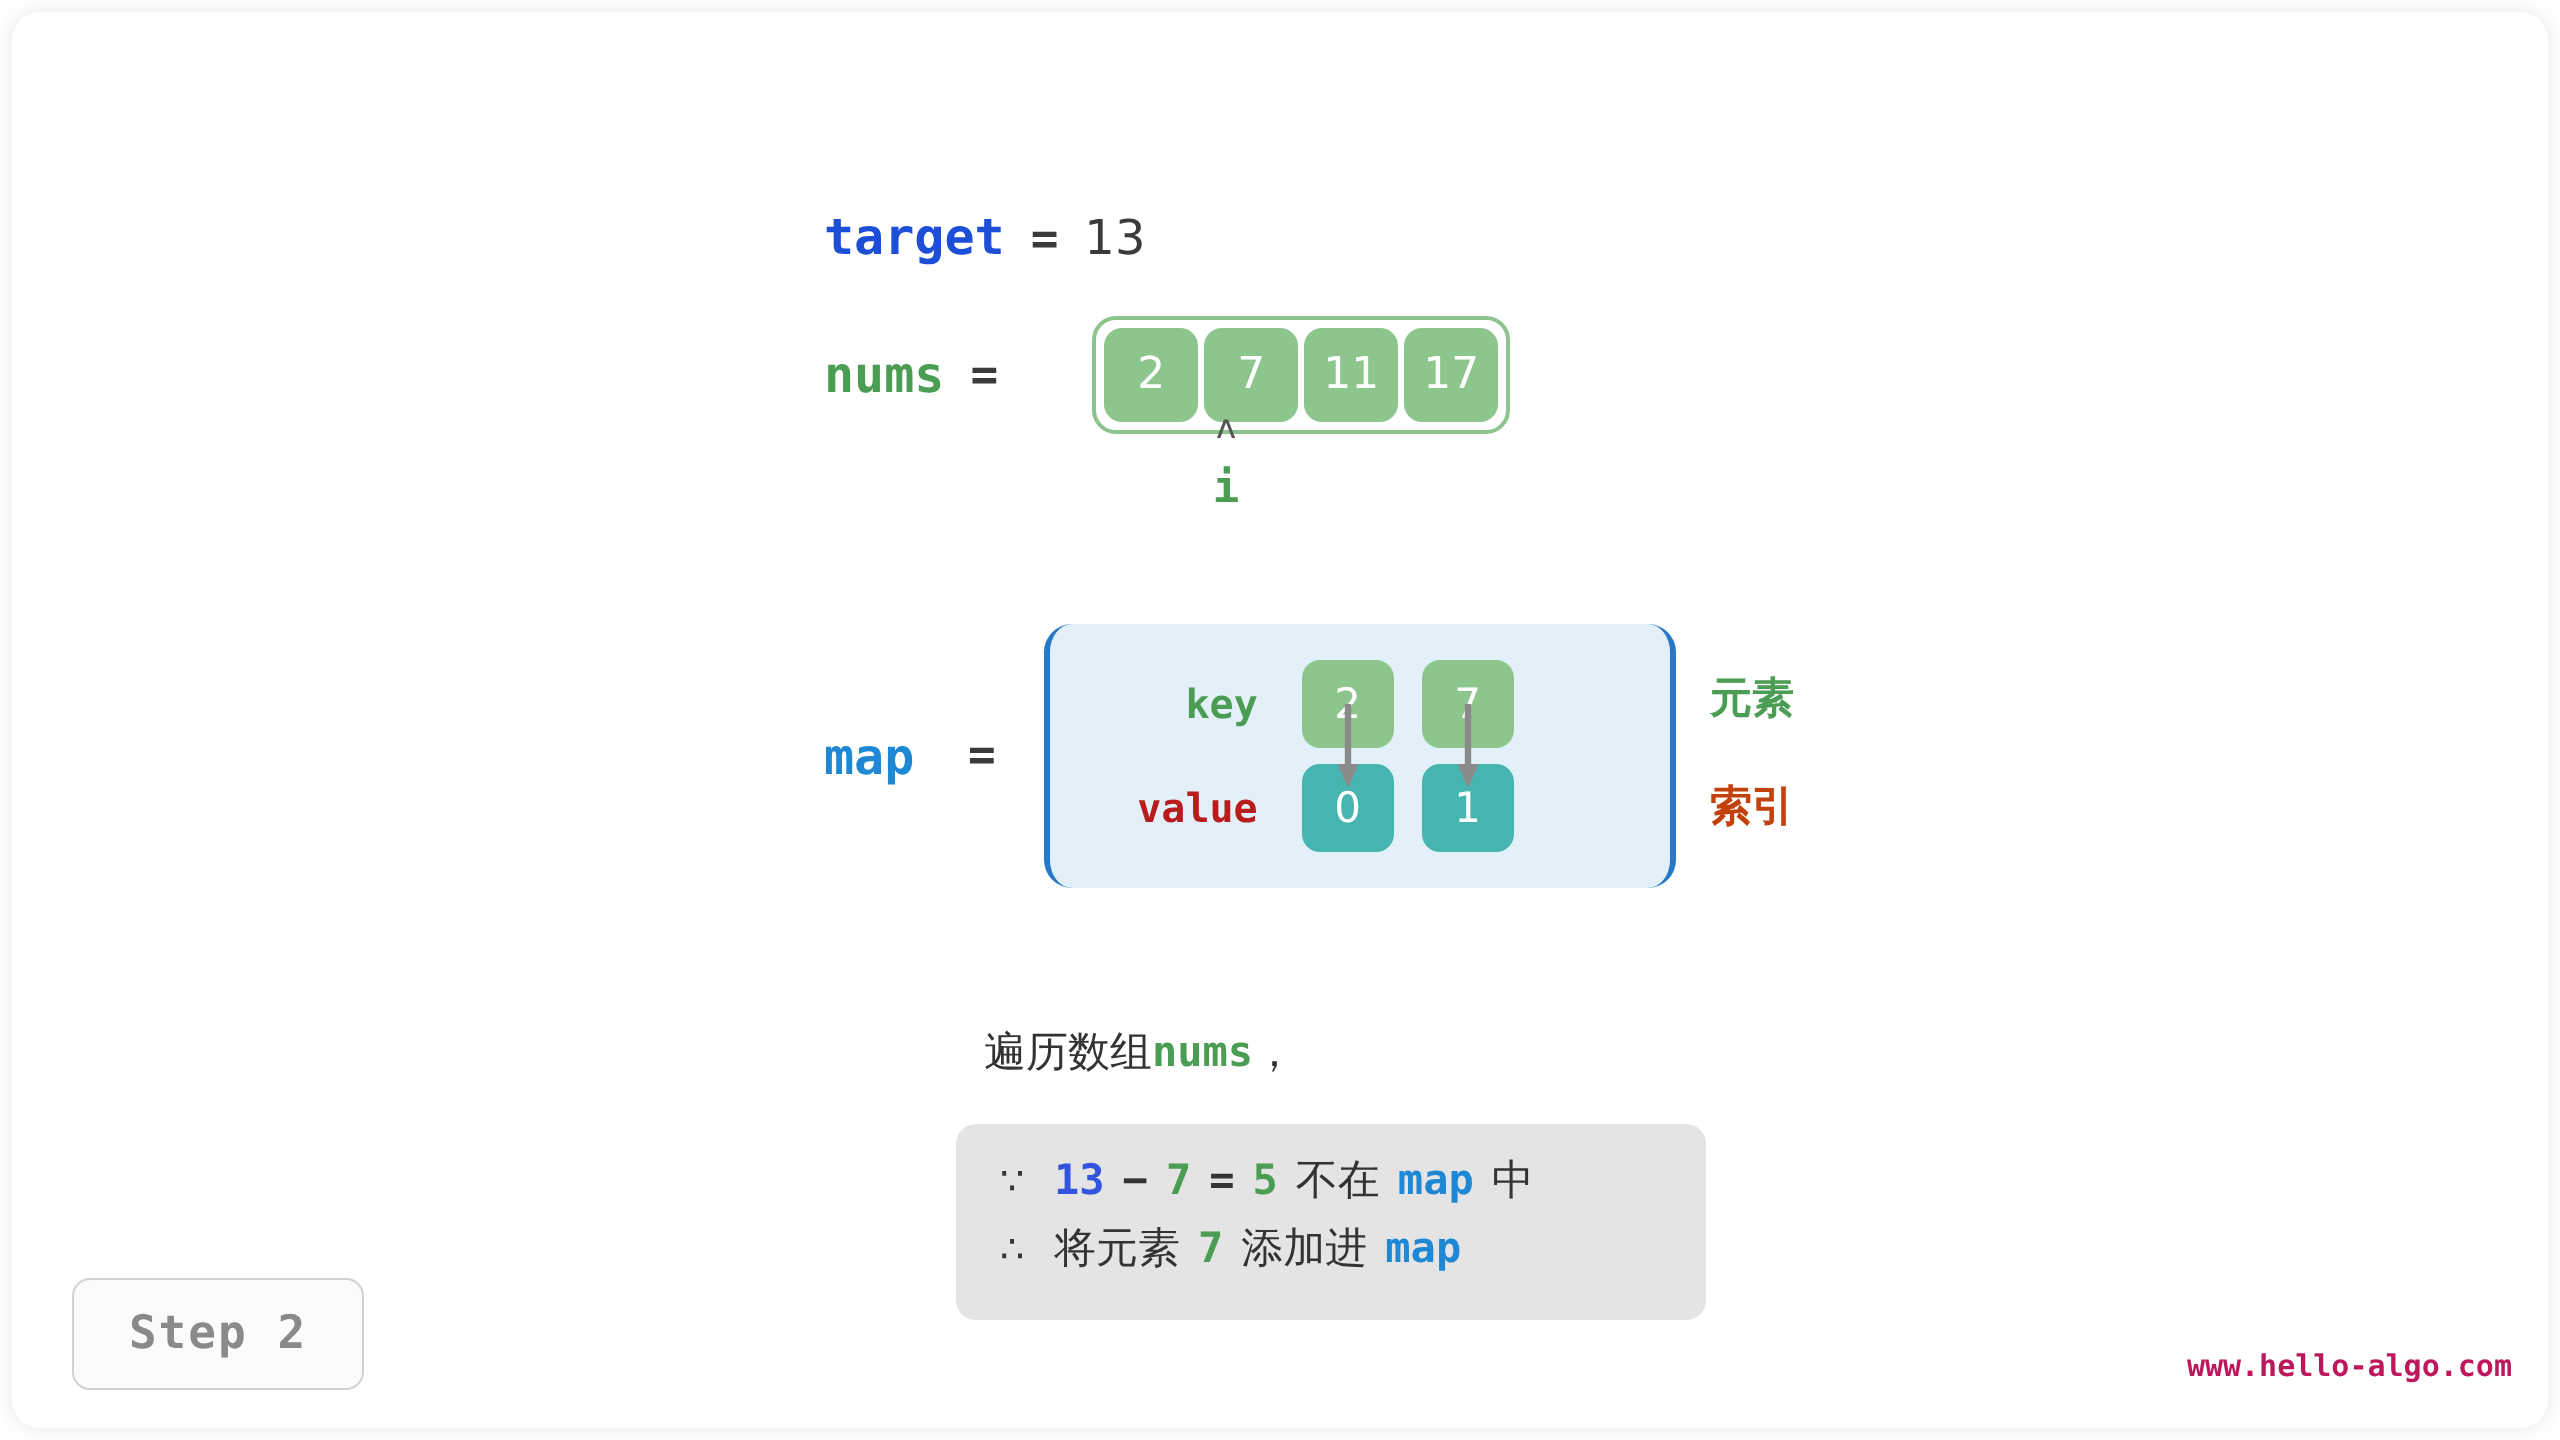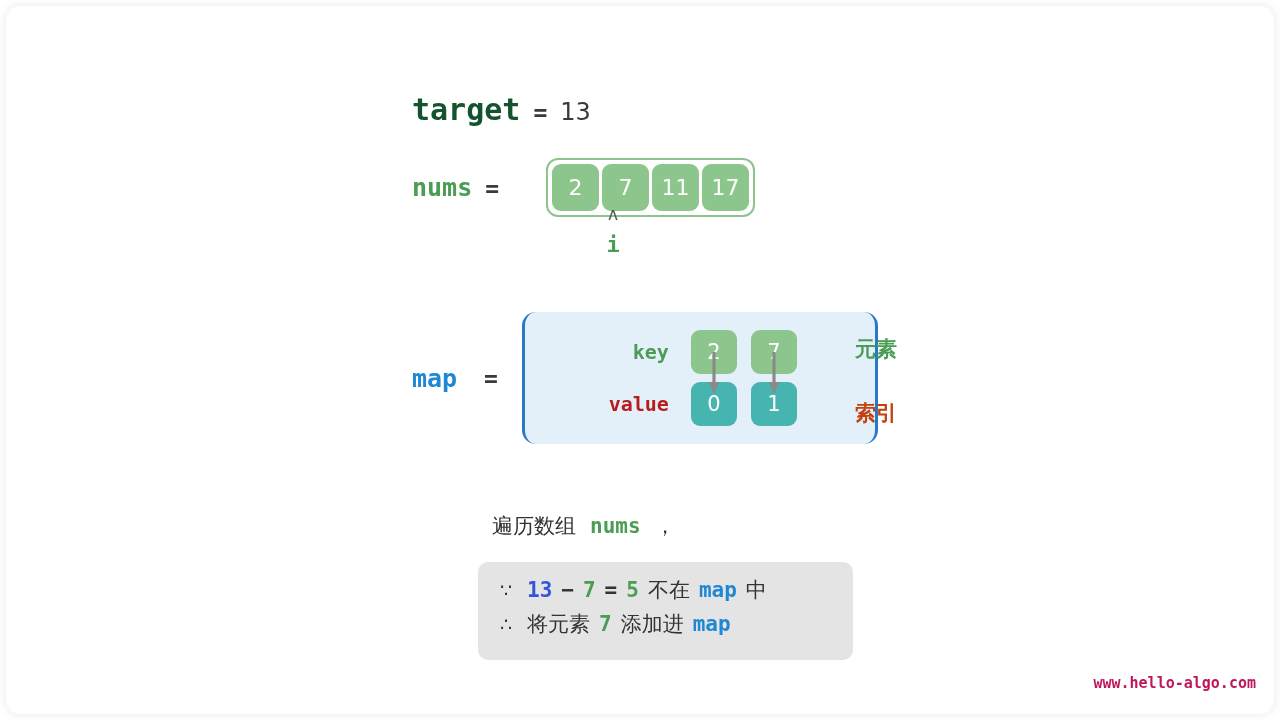--- a/index.html
+++ b/index.html
@@ -39,22 +39,23 @@
     left: 412px;
     top: 92px;
     display: flex;
     align-items: baseline;
     gap: 13px;
     white-space: nowrap;
   }
   .var-target {
     font-family: "DejaVu Sans Mono", monospace;
     font-weight: bold;
-    font-size: 30px;
-    color: #14532d;
+    font-size: 25px;
+    color: #1d4ed8;
+    margin-top: 12px;
   }
   .eq {
     font-family: "DejaVu Sans Mono", monospace;
     font-weight: bold;
     font-size: 23px;
     color: #3a3a3a;
   }
   .plainnum {
     font-family: "DejaVu Sans", sans-serif;
     font-size: 24px;
@@ -145,21 +146,20 @@
   .map-box {
     position: relative;
     width: 310px;
     height: 132px;
     background: #e3f0fa;
     border-left: 3px solid #2878c8;
     border-right: 3px solid #2878c8;
     border-radius: 14px;
     display: flex;
     align-items: center;
-    padding-left: 40px;
   }
   .map-inner {
     display: flex;
     align-items: center;
     padding-left: 28px;
   }
   .map-labels {
     display: flex;
     flex-direction: column;
     gap: 8px;
@@ -210,21 +210,21 @@
     pointer-events: none;
   }
 
   
   .map-side {
     position: absolute;
     left: 855px;
     top: 336px;
     display: flex;
     flex-direction: column;
-    gap: 38px;
+    gap: 28px;
     align-items: center;
   }
   .side-note {
     font-family: "DejaVu Sans", sans-serif;
     font-weight: bold;
     font-size: 21px;
     height: 26px;
     line-height: 26px;
   }
   .side-note.elem { color: #4a9d52; }
@@ -233,21 +233,21 @@
   
   .caption {
     position: absolute;
     left: 492px;
     top: 512px;
     font-family: "DejaVu Sans", sans-serif;
     font-size: 21px;
     color: #333333;
     display: flex;
     align-items: baseline;
-    gap: 14px;
+    gap: 0;
     white-space: nowrap;
   }
   .kw-green {
     font-family: "DejaVu Sans Mono", monospace;
     font-weight: bold;
     color: #4a9d52;
     font-size: 21px;
   }
   .kw-blue {
     font-family: "DejaVu Sans Mono", monospace;
@@ -410,15 +410,16 @@
     </div>
     <div class="formula-line">
       <span class="sym">∴</span>
       <span>将元素</span>
       <span class="kw-green">7</span>
       <span>添加进</span>
       <span class="kw-blue">map</span>
     </div>
   </div>
 
+  <div class="step-badge">Step 2</div>
 
   <div class="watermark">www.hello-algo.com</div>
 </div>
 
 </body></html>

